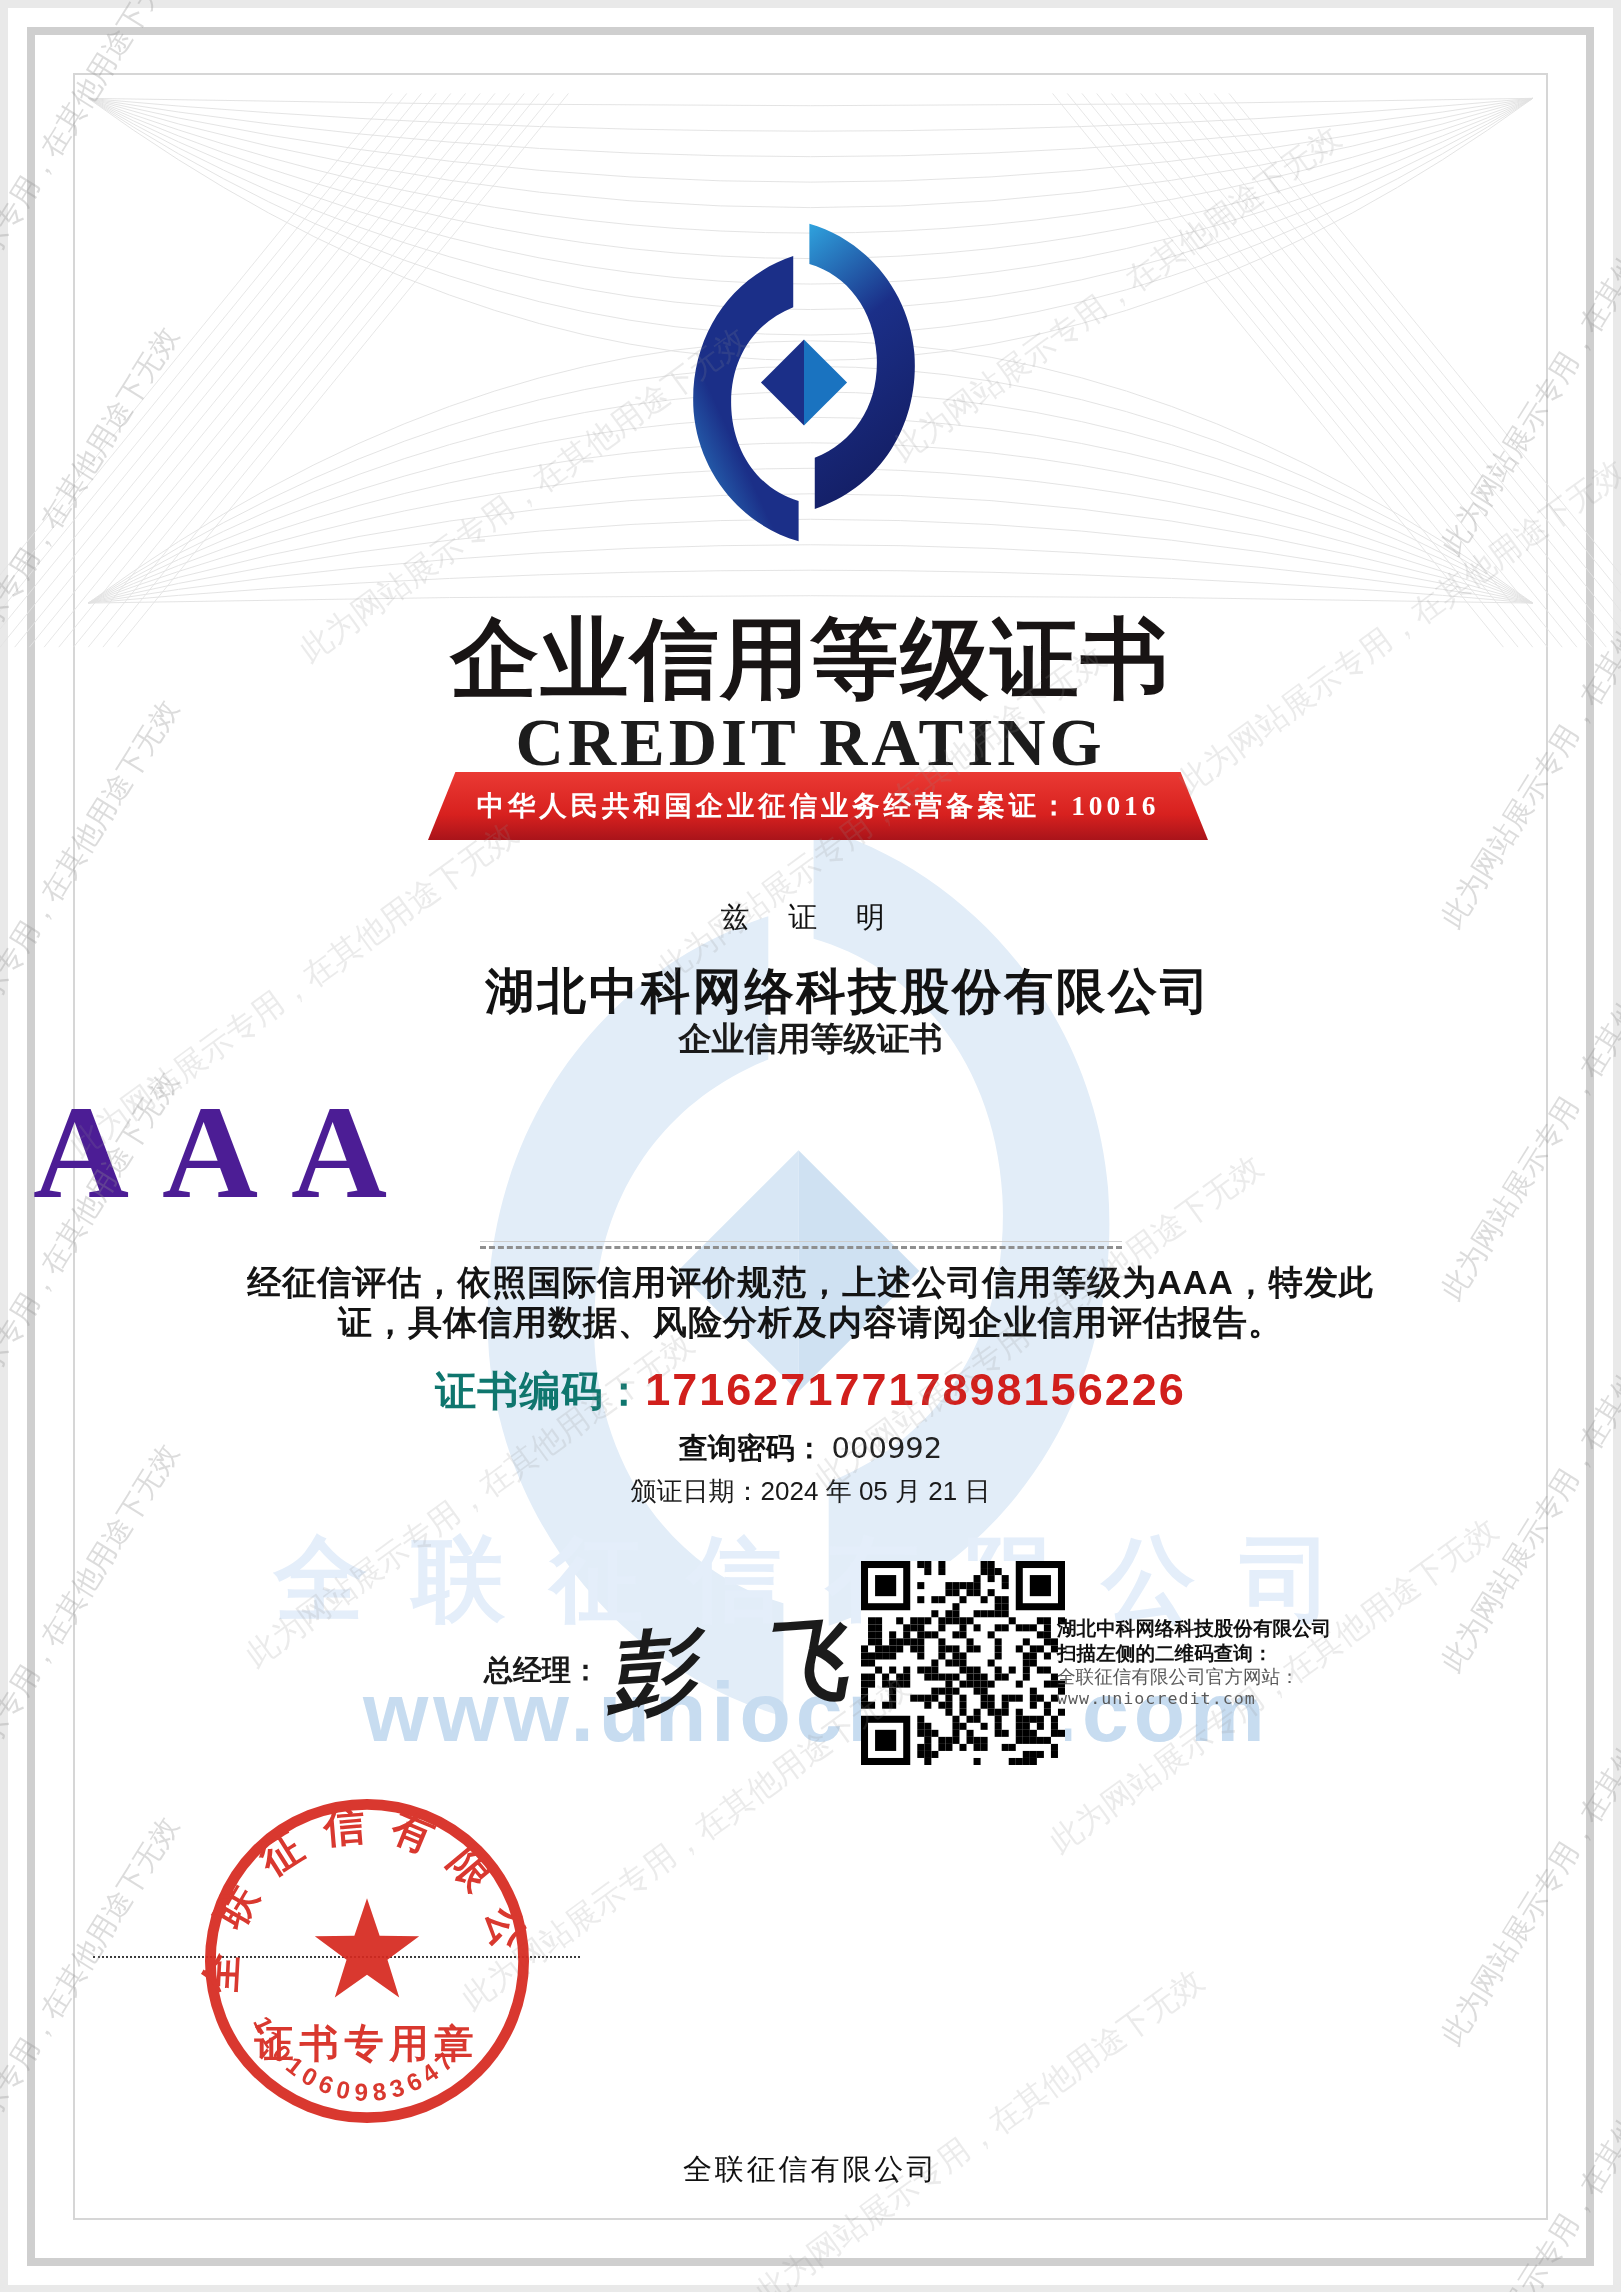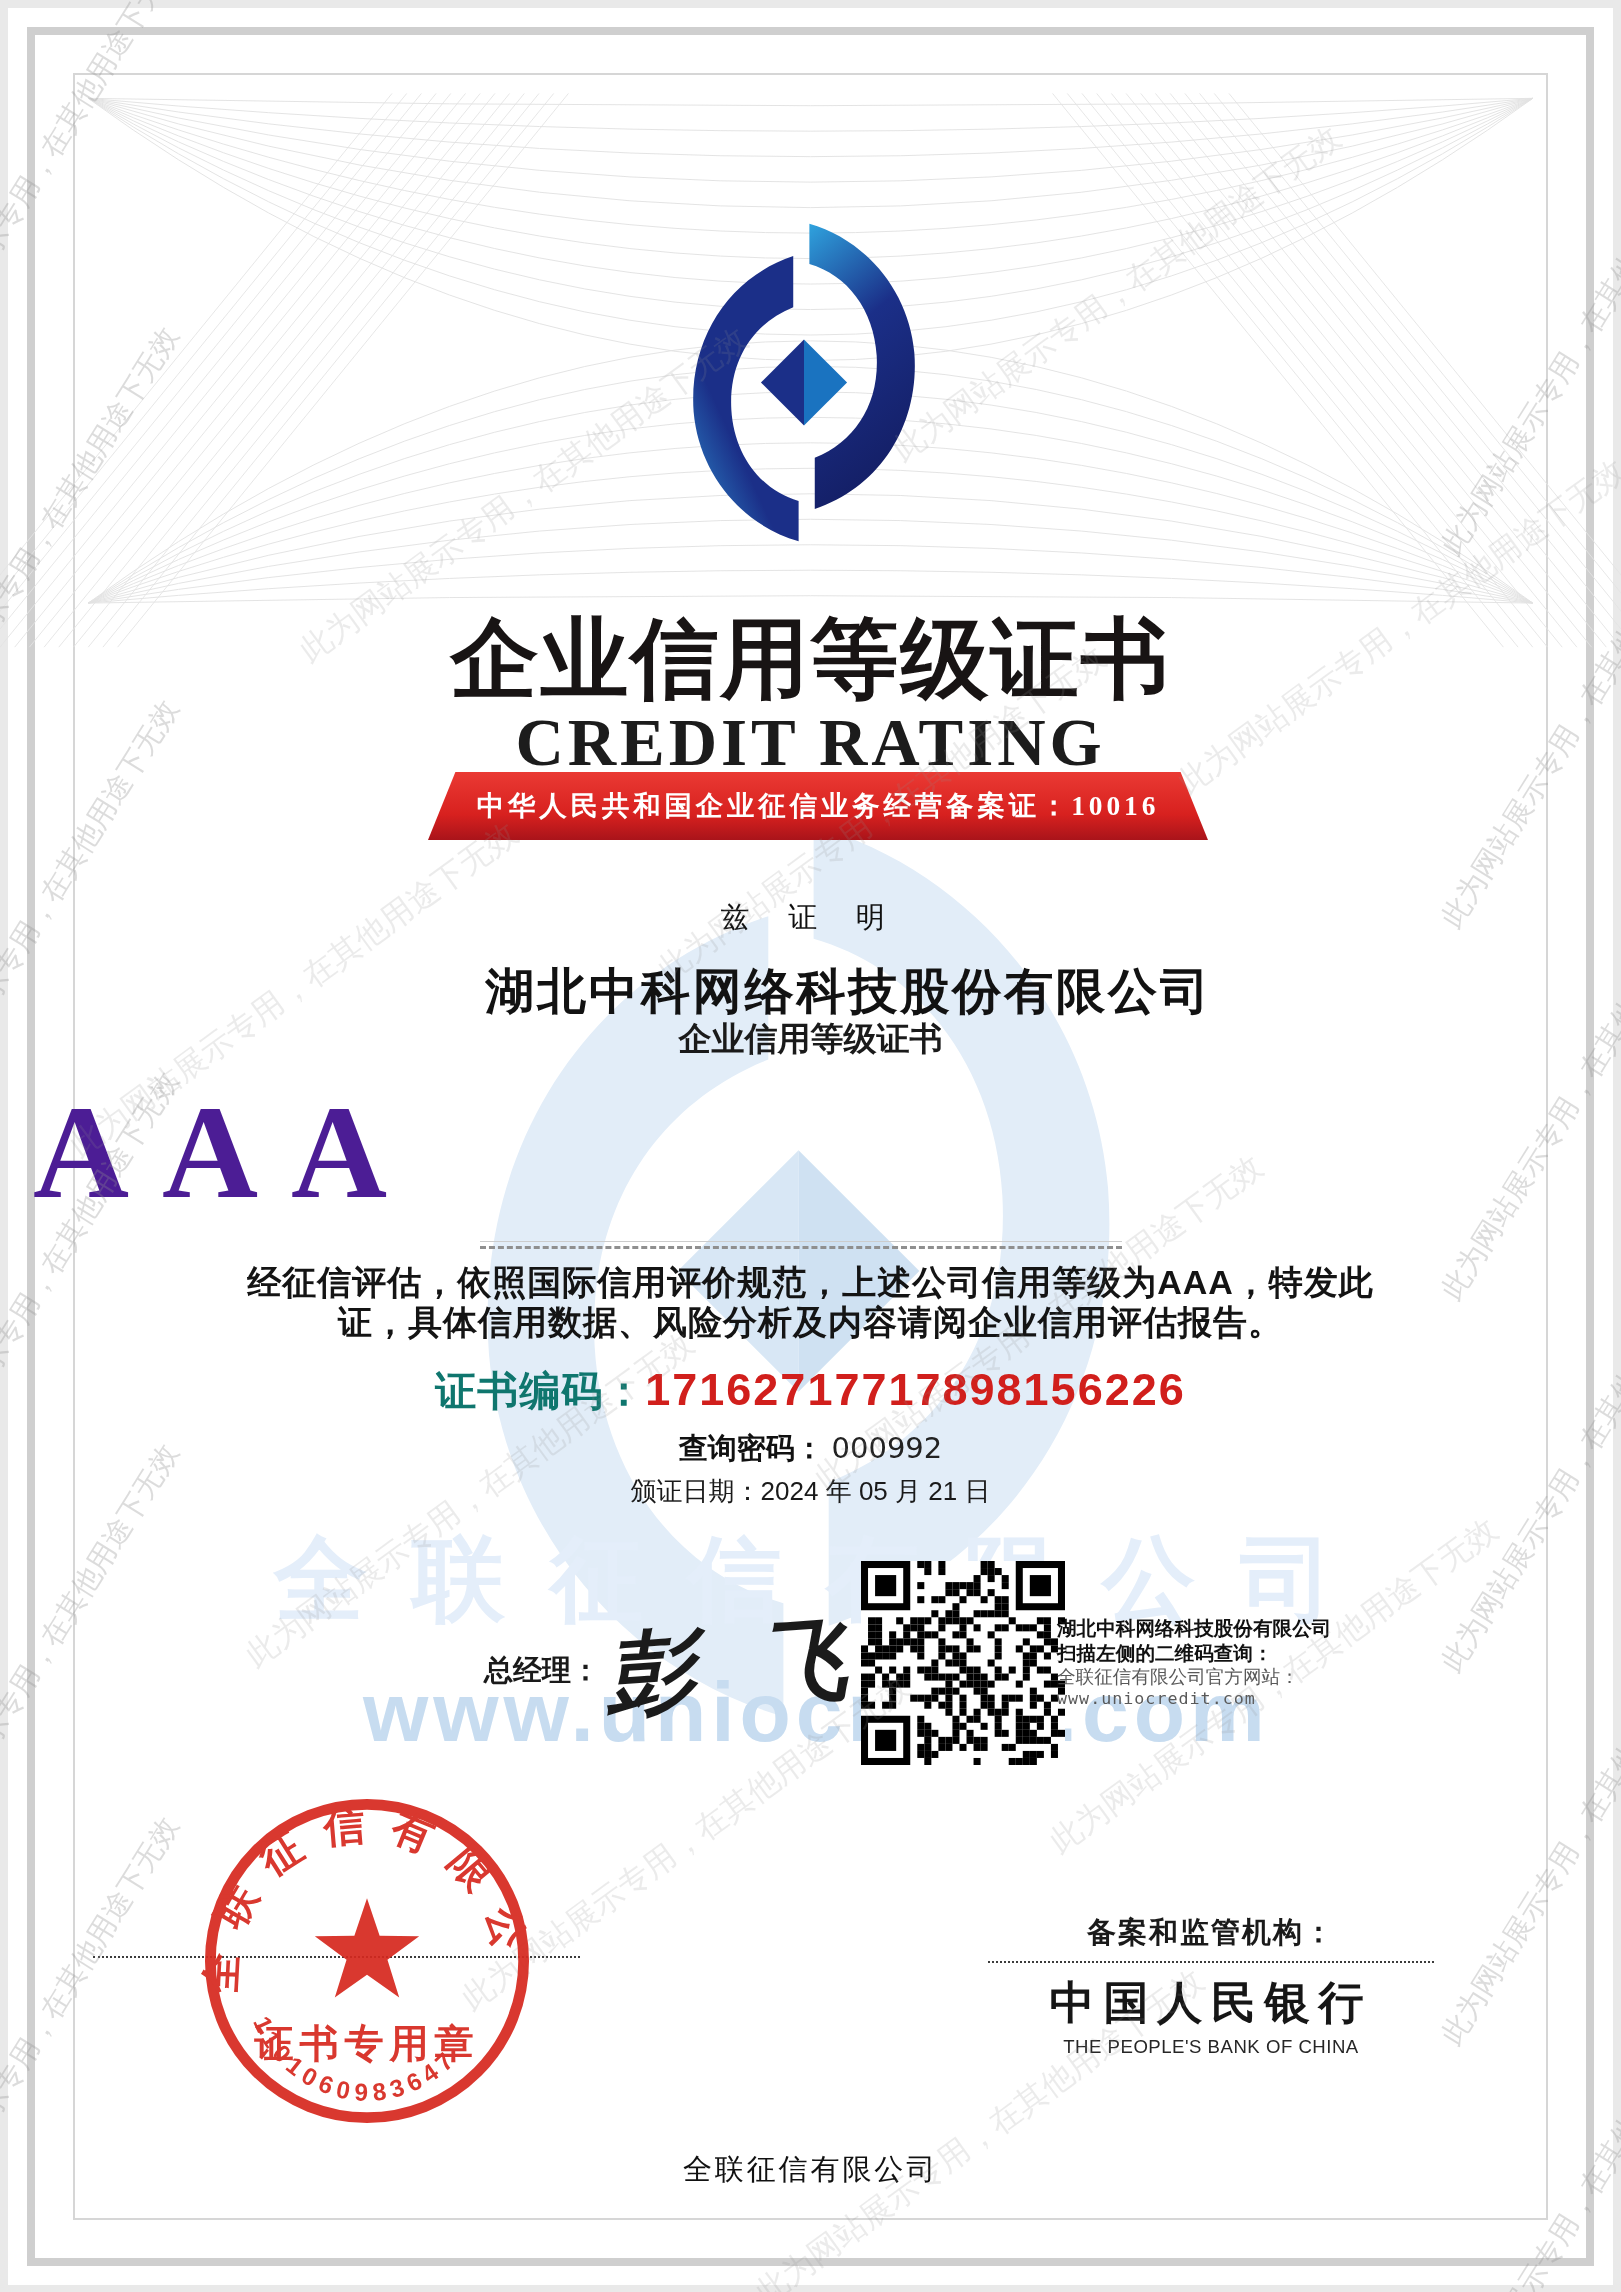--- a/index.html
+++ b/index.html
@@ -588,26 +588,20 @@
         <rect x="7" y="161" width="35" height="35" fill="#fff"></rect>
         <rect x="14" y="168" width="21" height="21" fill="#000"></rect>
       </svg></div>
   <div class="abs qr-note qn1">湖北中科网络科技股份有限公司</div>
   <div class="abs qr-note qn2">扫描左侧的二维码查询：</div>
   <div class="abs qr-note qn3">全联征信有限公司官方网站：</div>
   <div class="abs qr-note qn4">www.uniocredit.com</div>
 
   <div class="abs sign-line"></div>
 
-  <div class="abs regulator">
-    <div class="reg-label">备案和监管机构：</div>
-    <div class="reg-line"></div>
-    <div class="reg-cn">中国人民银行</div>
-    <div class="reg-en">THE PEOPLE'S BANK OF CHINA</div>
-  </div>
 
   <svg class="abs seal" viewBox="0 0 380 380">
     <circle cx="190" cy="190" r="160" fill="none" stroke="#d6281e" stroke-width="11"></circle>
     <polygon points="190,126 202.9,164.2 243.3,164.7 210.9,188.8 222.9,227.3 190,204 157.1,227.3 169.1,188.8 136.7,164.7 177.1,164.2" fill="#d6281e"></polygon>
     <defs>
       <path id="sealTopArc" d="M 60 232 A 134 134 0 1 1 320 232" fill="none"></path>
       <path id="sealBotArc" d="M 70 240 A 124 124 0 0 0 310 240" fill="none"></path>
     </defs>
     <text font-family="Liberation Serif, serif" font-size="42" font-weight="bold" fill="#d6281e" letter-spacing="22">
       <textPath href="#sealTopArc" startOffset="8">全联征信有限公司</textPath>

